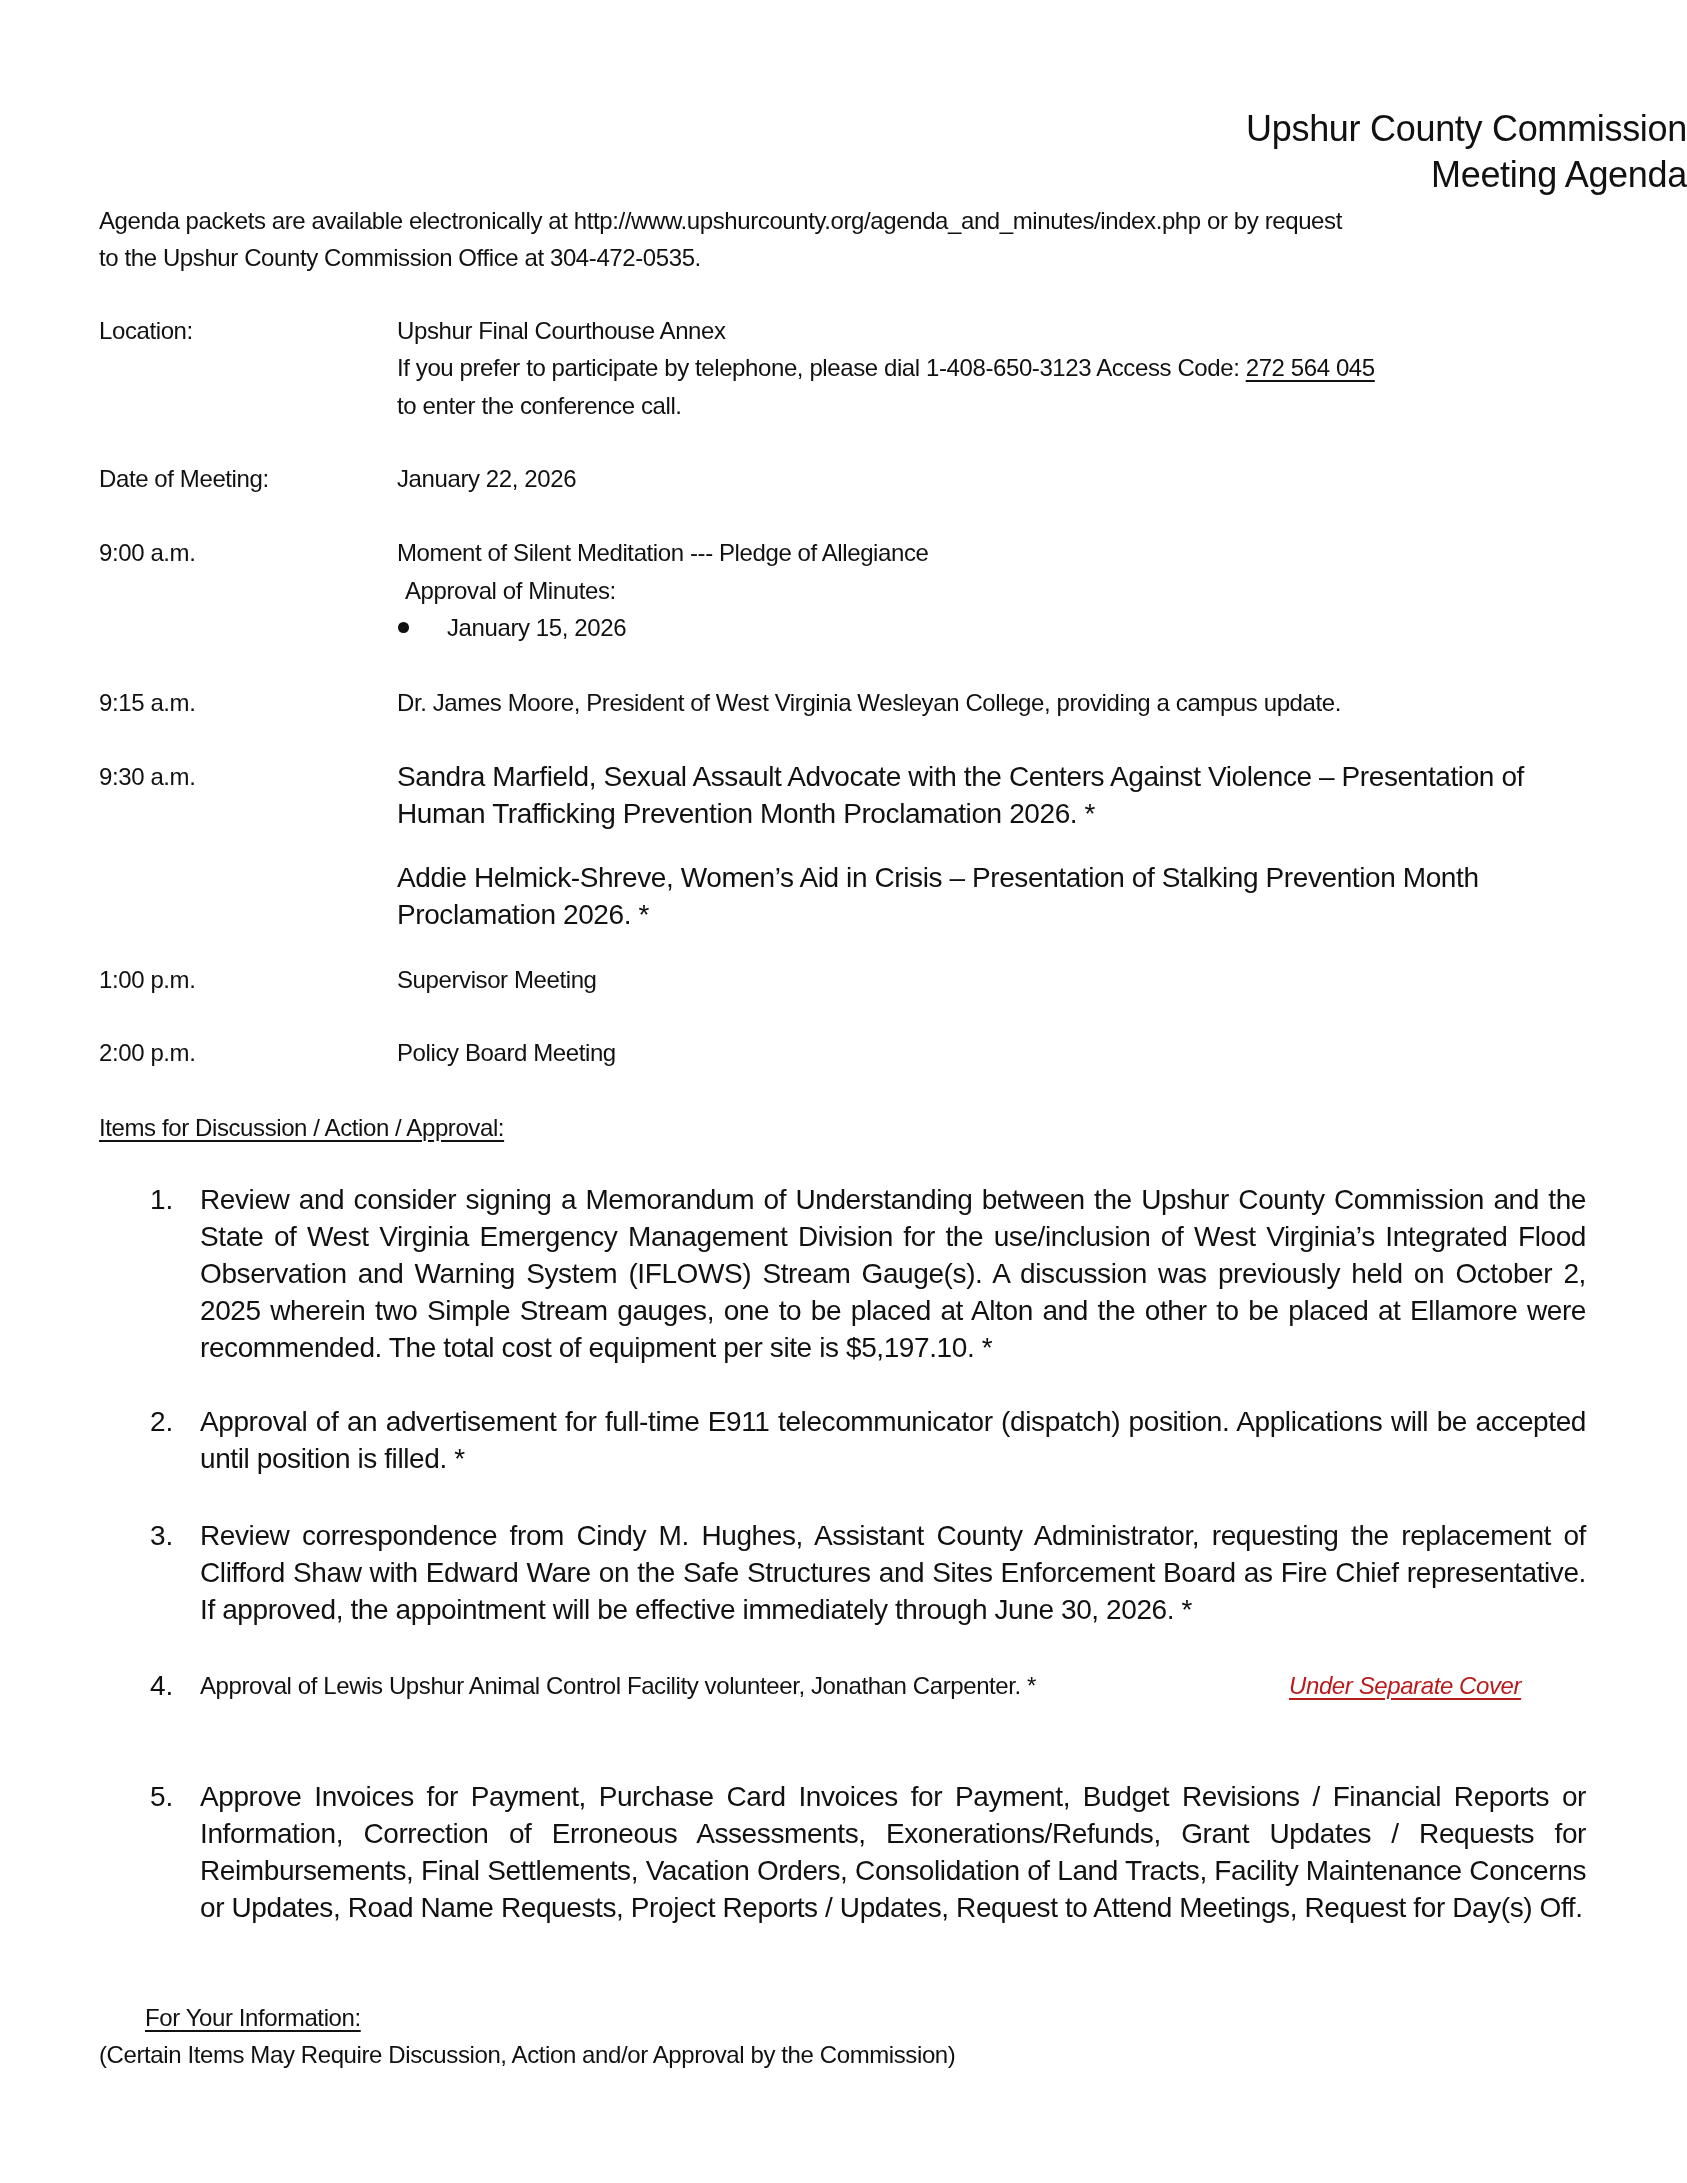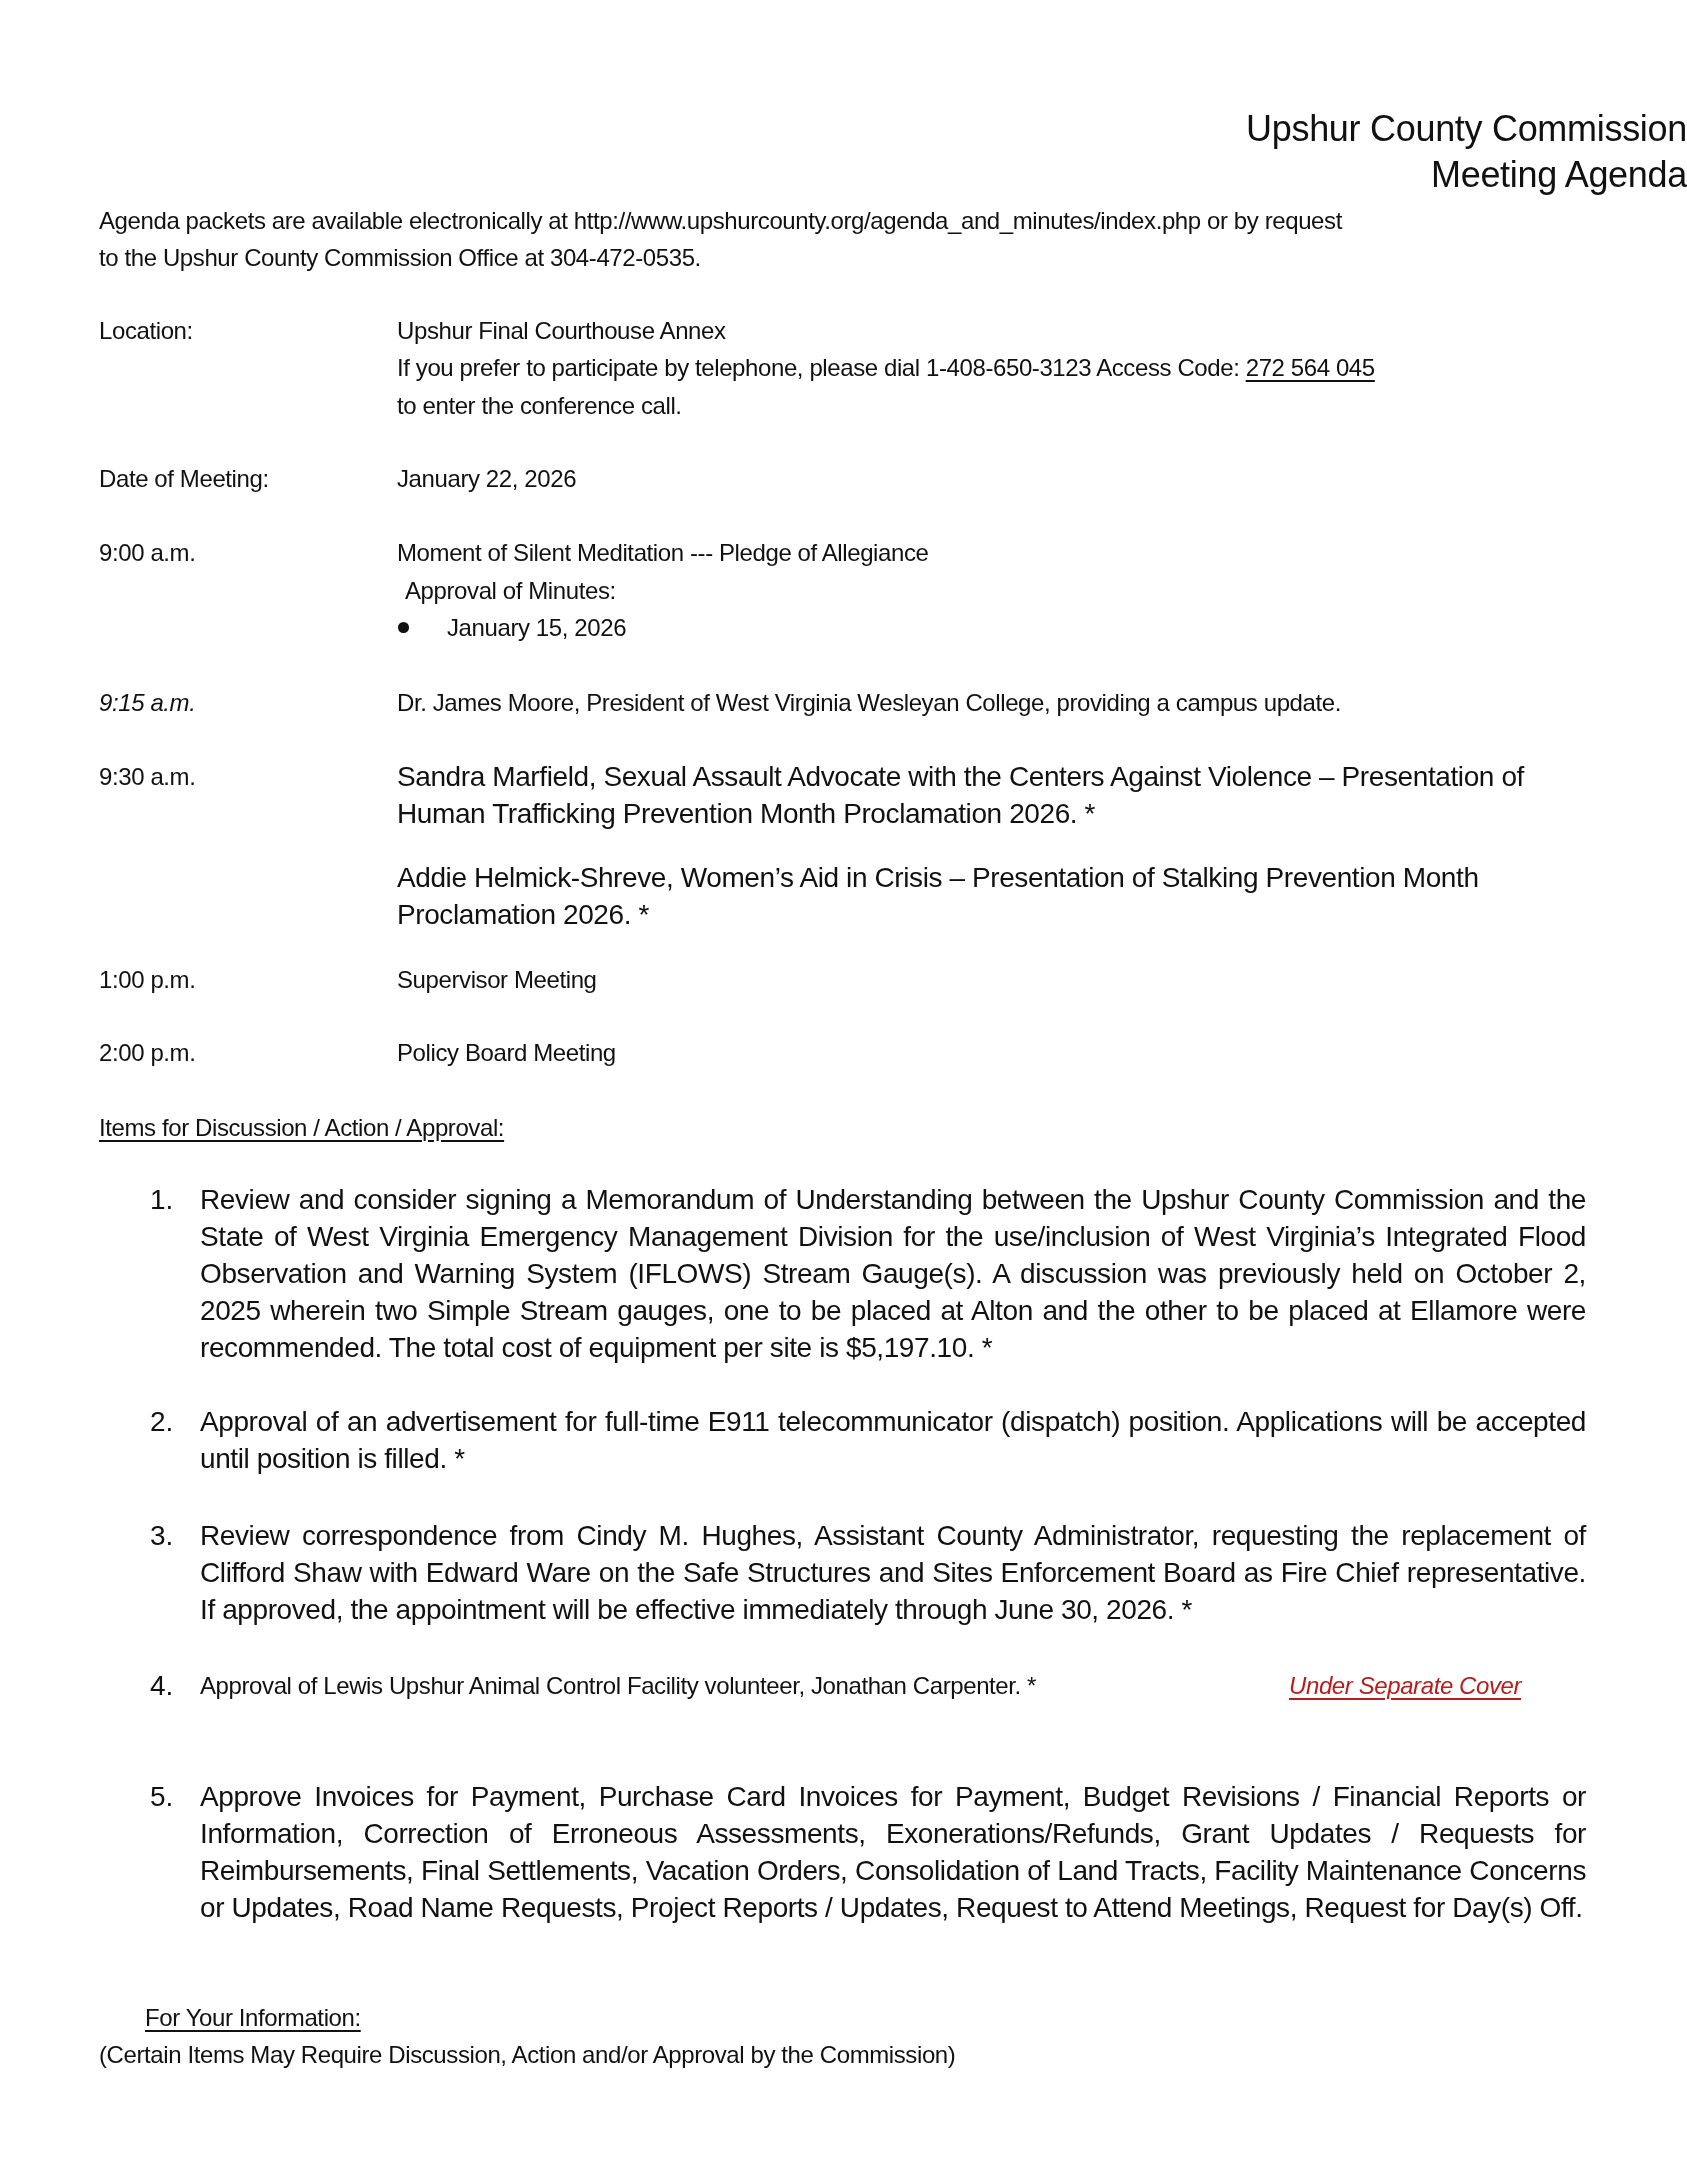--- a/index.html
+++ b/index.html
@@ -32,21 +32,21 @@
 
 <div class="line" style="left:99px; top:460px;">Date of Meeting:</div>
 <div class="line" style="left:397px; top:460px;">January 22, 2026</div>
 
 <div class="line" style="left:99px; top:534px;">9:00 a.m.</div>
 <div class="line" style="left:397px; top:534px;">Moment of Silent Meditation --- Pledge of Allegiance</div>
 <div class="line" style="left:405px; top:572px;">Approval of Minutes:</div>
 <span class="bullet" style="left:398px; top:622px;"></span>
 <div class="line" style="left:447px; top:609px;">January 15, 2026</div>
 
-<div class="line" style="left:99px; top:684px;font-style:italic;">9:15 a.m.</div>
+<div class="line" style="left:99px; top:684px;">9:15 a.m.</div>
 <div class="line" style="left:397px; top:684px;">Dr. James Moore, President of West Virginia Wesleyan College, providing a campus update.</div>
 
 <div class="line" style="left:99px; top:758px;">9:30 a.m.</div>
 <div class="block" style="left:397px; top:758px; width:1178px;">Sandra Marfield, Sexual Assault Advocate with the Centers Against Violence – Presentation of Human Trafficking Prevention Month Proclamation 2026. *</div>
 <div class="block" style="left:397px; top:859px; width:1125px;">Addie Helmick-Shreve, Women’s Aid in Crisis – Presentation of Stalking Prevention Month Proclamation 2026. *</div>
 
 <div class="line" style="left:99px; top:961px;">1:00 p.m.</div>
 <div class="line" style="left:397px; top:961px;">Supervisor Meeting</div>
 
 <div class="line" style="left:99px; top:1034px;">2:00 p.m.</div>

